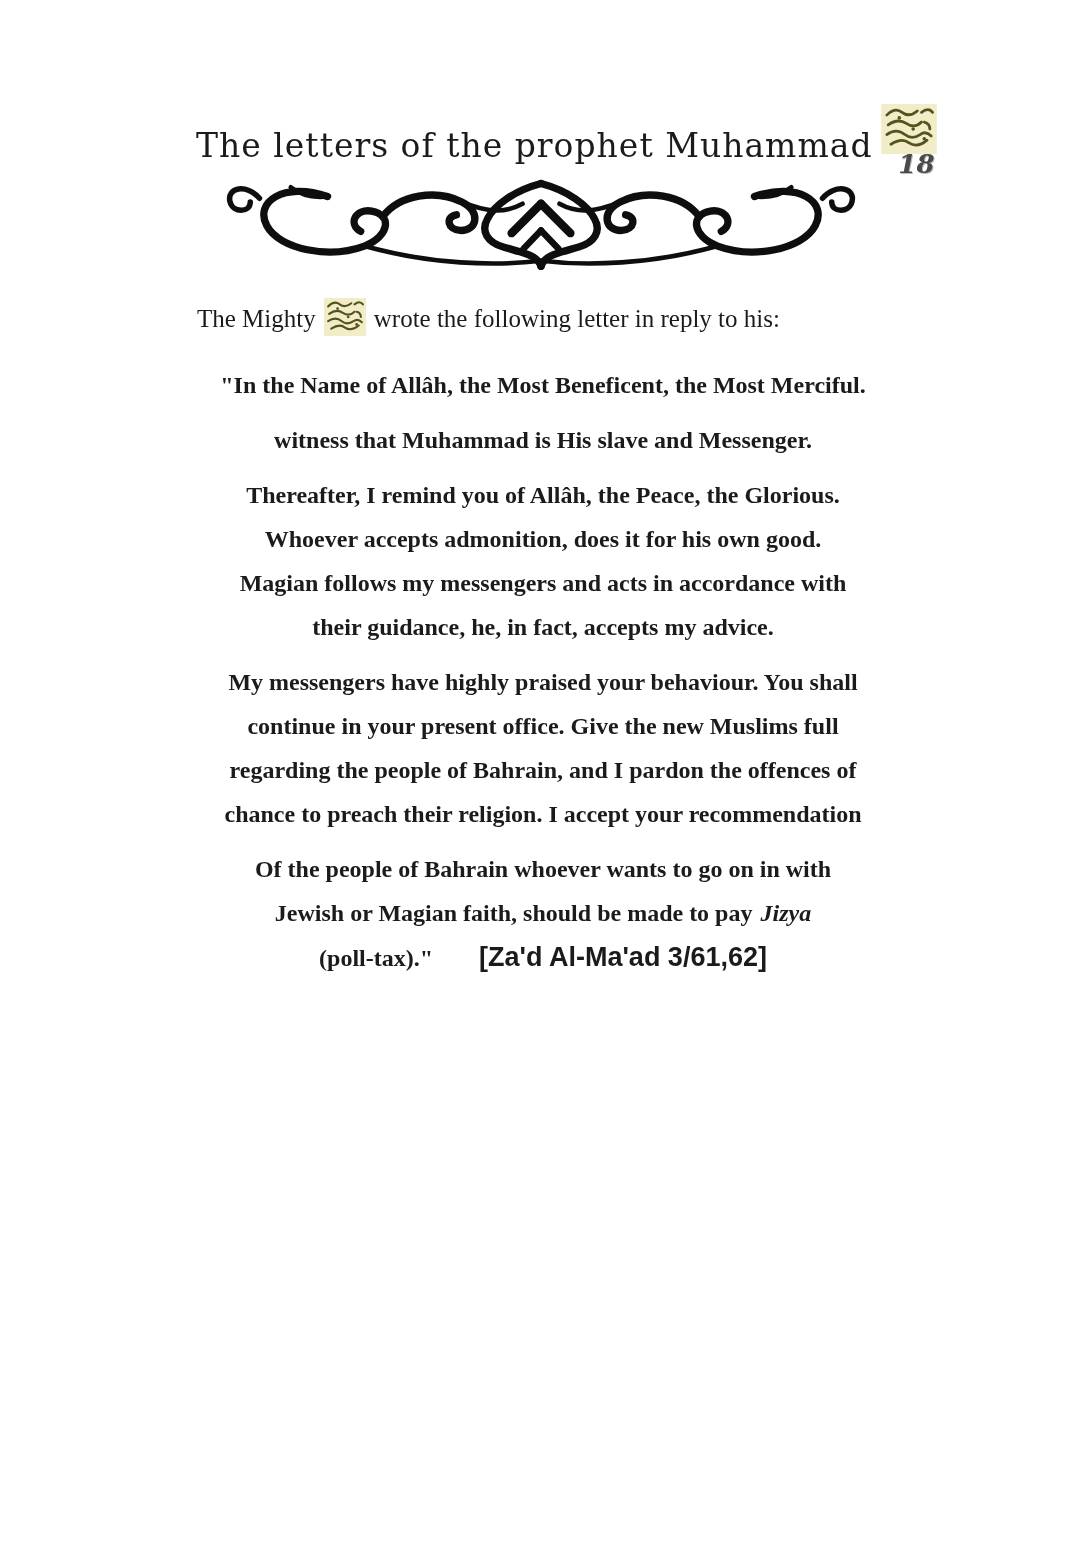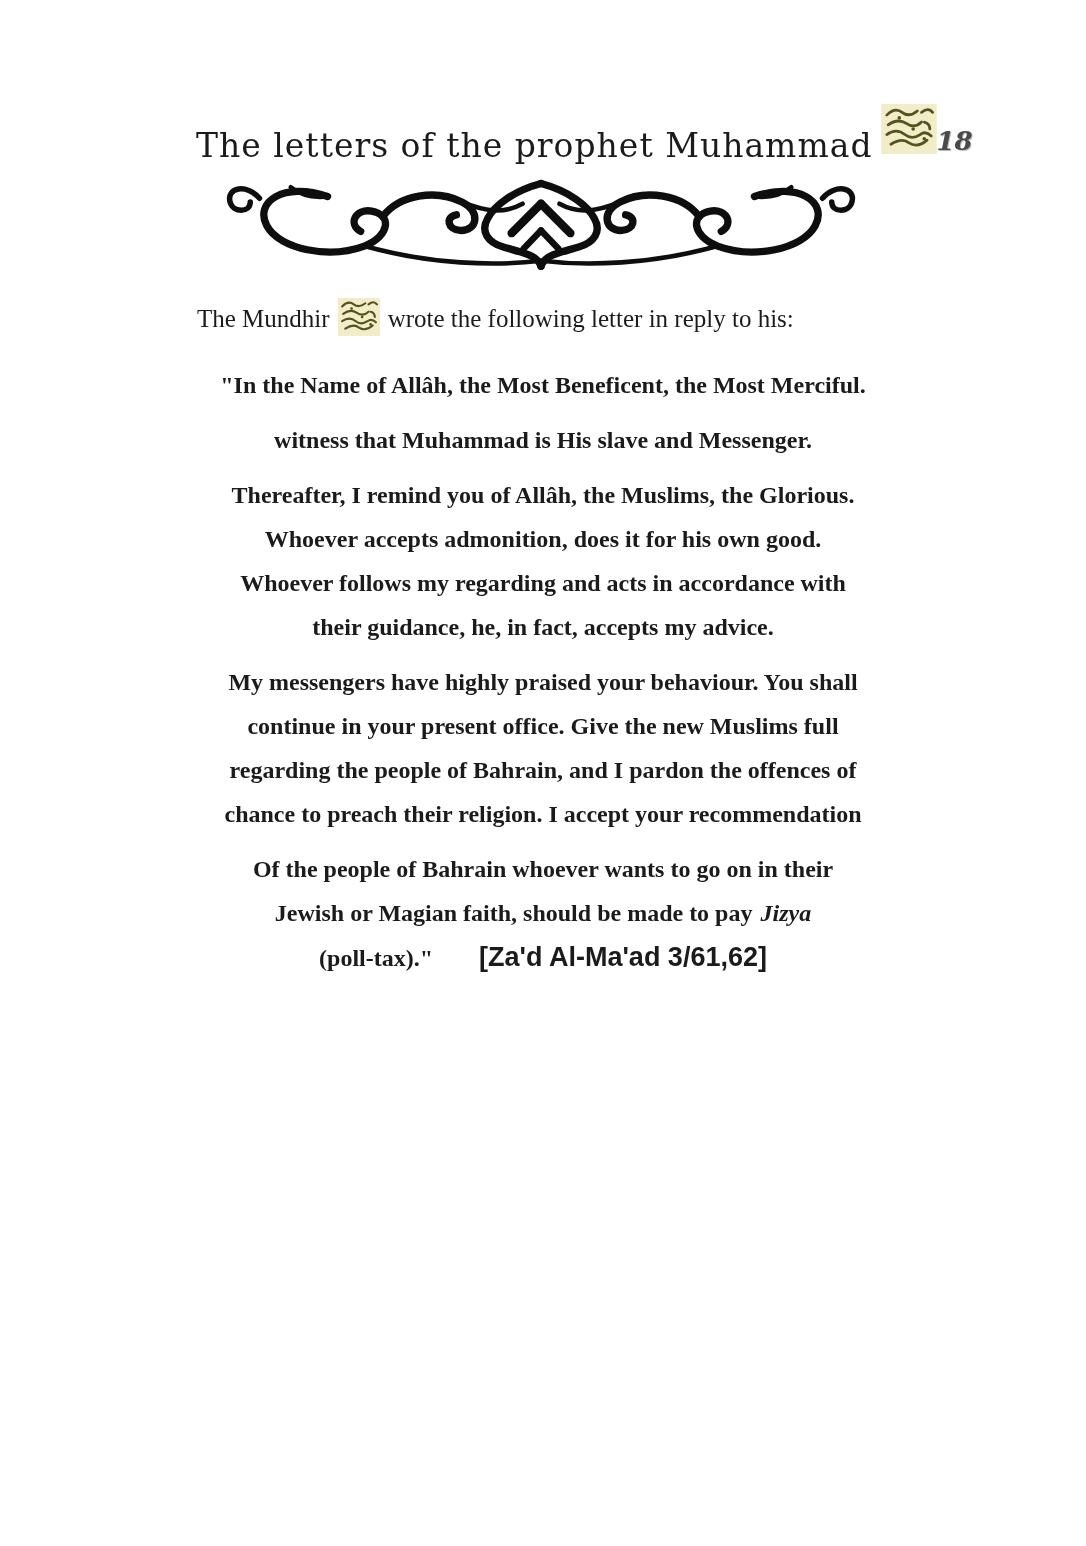--- a/index.html
+++ b/index.html
@@ -16,21 +16,21 @@
     display:flex; align-items:flex-start;
     margin:104px 0 0 196px;
     height:72px;
   }
   .title-text {
     font-family:"DejaVu Serif", serif;
     font-size:33px; line-height:44px; font-weight:400;
     letter-spacing:1px; white-space:nowrap;
     margin-top:20px;
   }
-  .title-badge { display:flex; flex-direction:row; align-items:flex-end; margin-left:8px; }
+  .title-badge { display:flex; flex-direction:column; align-items:flex-end; margin-left:8px; }
   .pbuh { display:inline-block; }
   .pbuh-lg { width:56px; height:50px; }
   .pbuh-sm { width:44px; height:38px; vertical-align:-9px; margin:0 7px; }
   .page-num {
     font-family:"DejaVu Serif", serif;
     font-style:italic; font-weight:700;
     font-size:26px; line-height:26px;
     color:#4a4a4a; text-shadow:1px 1px 0 #b9b9b9;
     margin-top:-3px; margin-right:2px;
   }
@@ -101,52 +101,52 @@
       <path d="M178,42 C196,18 236,12 264,26 C286,37 280,58 262,57 C248,56 246,42 258,40" stroke-width="8"></path>
       <path d="M264,26 C292,38 312,38 330,28" stroke-width="5"></path>
       <path d="M350,6 C320,14 299,30 292,44 C284,58 292,70 309,75 C333,82 346,84 350,96" stroke-width="8"></path>
       <path d="M318,60 L350,28" stroke-width="9"></path>
       <path d="M331,77 L350,57" stroke-width="7"></path>
     </g>
     <use href="#orn-half" xlink:href="#orn-half" transform="translate(700,0) scale(-1,1)"></use>
   </svg>
 
   <div class="intro-line">
-    <span>The Mundhir</span><svg class="pbuh pbuh-sm">
+    <span>The Mighty</span><svg class="pbuh pbuh-sm">
         <use href="#pbuh-sym" xlink:href="#pbuh-sym"></use>
       </svg><span>wrote the following letter in reply to his:</span>
   </div>
 
   <div class="letter">
 
     <div class="para">
       <div class="letter-line">"In the Name of Allâh, the Most Beneficent, the Most Merciful.</div>
     </div>
 
 
     <div class="para">
       <div class="letter-line">witness that Muhammad is His slave and Messenger.</div>
     </div>
 
     <div class="para">
-      <div class="letter-line">Thereafter, I remind you of Allâh, the Muslims, the Glorious.</div>
+      <div class="letter-line">Thereafter, I remind you of Allâh, the Peace, the Glorious.</div>
       <div class="letter-line">Whoever accepts admonition, does it for his own good.</div>
-      <div class="letter-line">Whoever follows my regarding and acts in accordance with</div>
+      <div class="letter-line">Magian follows my messengers and acts in accordance with</div>
       <div class="letter-line">their guidance, he, in fact, accepts my advice.</div>
     </div>
 
     <div class="para">
       <div class="letter-line">My messengers have highly praised your behaviour. You shall</div>
       <div class="letter-line">continue in your present office. Give the new Muslims full</div>
       <div class="letter-line">regarding the people of Bahrain, and I pardon the offences of</div>
       <div class="letter-line">chance to preach their religion. I accept your recommendation</div>
     </div>
 
     <div class="para">
-      <div class="letter-line">Of the people of Bahrain whoever wants to go on in their</div>
+      <div class="letter-line">Of the people of Bahrain whoever wants to go on in with</div>
       <div class="letter-line">
         <span>Jewish or Magian faith, should be made to pay</span><span class="it">Jizya</span>
       </div>
       <div class="letter-line closing-line">
         <span>(poll-tax)."</span>
         <span class="citation">[Za'd Al-Ma'ad 3/61,62]</span>
       </div>
     </div>
 
   </div>

